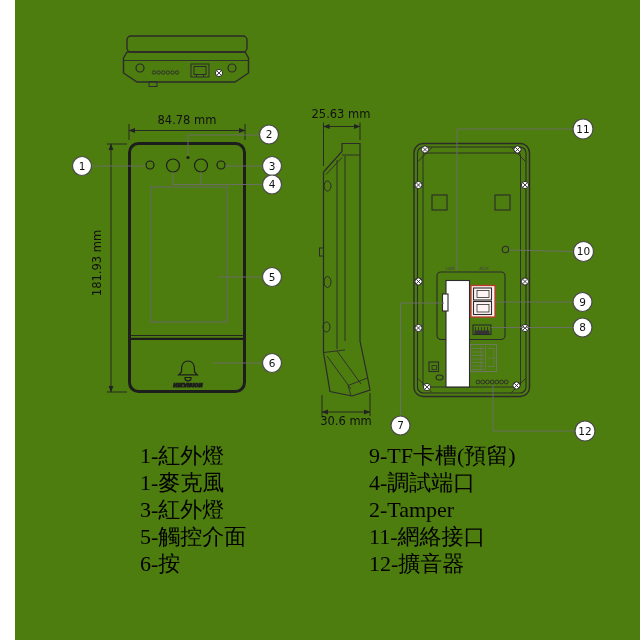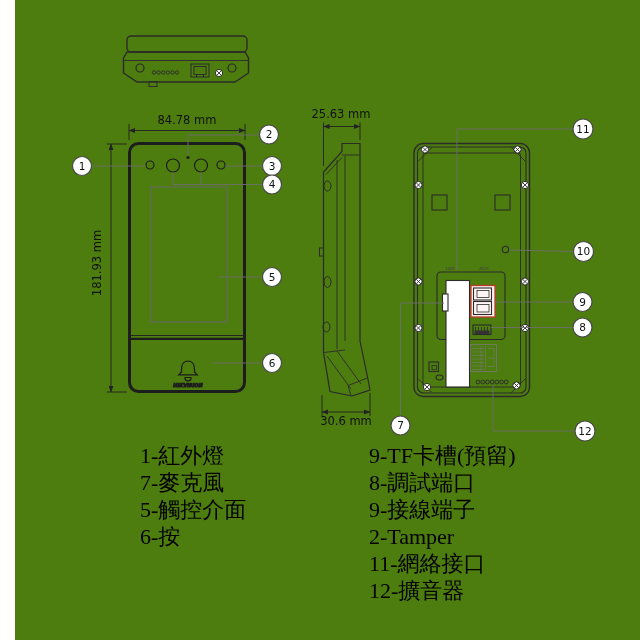--- a/index.html
+++ b/index.html
@@ -243,25 +243,25 @@
         </g>
     <g>
           <circle cx="570" cy="431" r="10"></circle>
           <text class="callout-num" x="570" y="434.8" stroke="none">12</text>
         </g>
   </g>
 </svg>
 
   <div id="legend-left" class="legend-col">
     <div>1-紅外燈</div>
-    <div>7-麥克風</div>
+    <div>1-麥克風</div>
+    <div>3-紅外燈</div>
     <div>5-觸控介面</div>
     <div>6-按</div>
   </div>
   <div id="legend-right" class="legend-col">
     <div>9-TF卡槽(預留)</div>
-    <div>8-調試端口</div>
-    <div>9-接線端子</div>
+    <div>4-調試端口</div>
     <div>2-Tamper</div>
     <div>11-網絡接口</div>
     <div>12-擴音器</div>
   </div>
 </div>
 
 </body></html>

